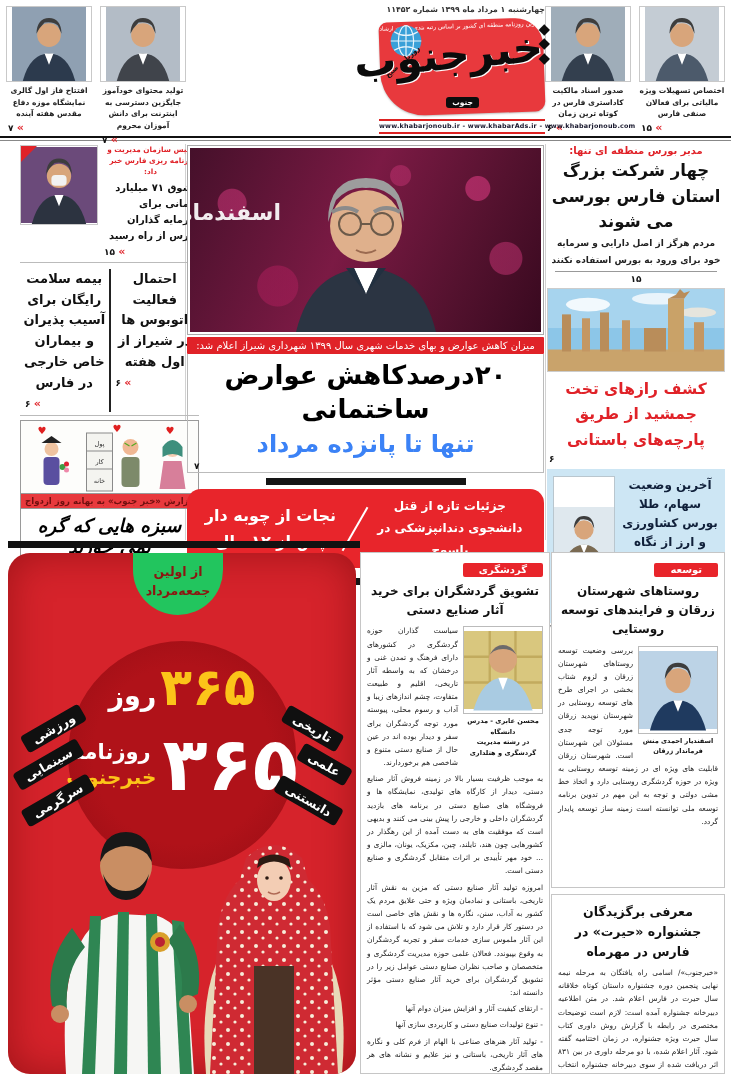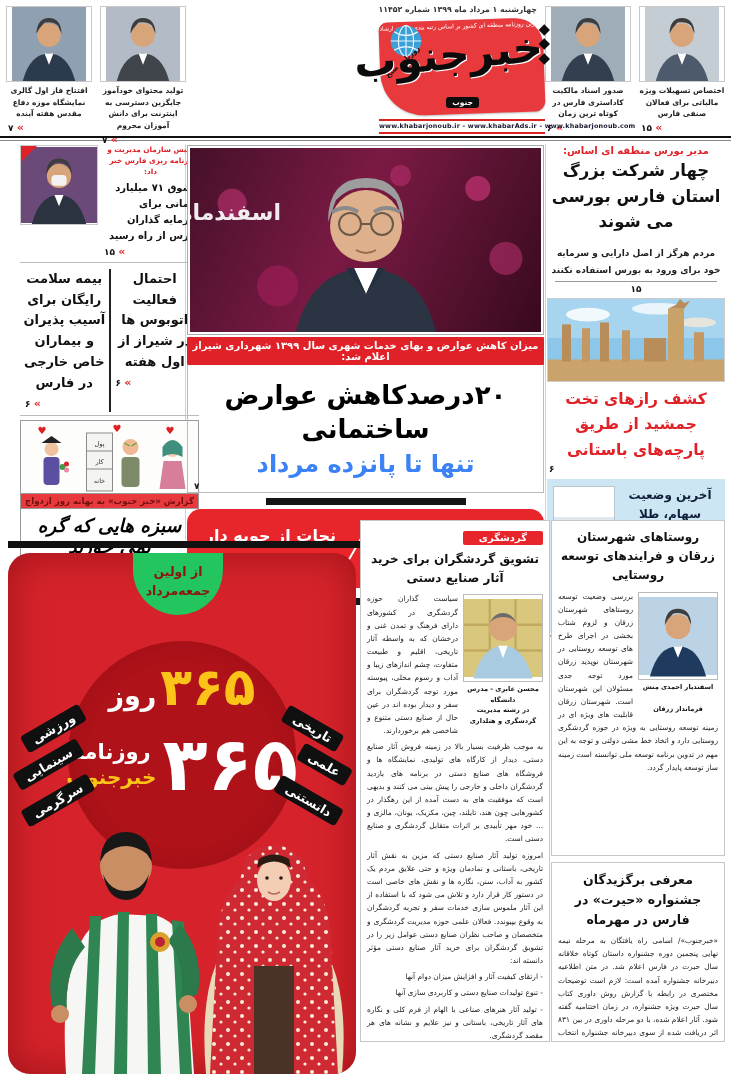--- a/index.html
+++ b/index.html
@@ -13,21 +13,21 @@
   .tz-group.gleft{left:6px}
   .tz-group.gright{right:6px}
   .tz{width:86px}
   .tz .ph{height:76px;border:1px solid #c9c9c9;overflow:hidden}
   .tz .ph svg{width:100%;height:100%;display:block}
   .tz .cap{font-size:7.5px;font-weight:bold;text-align:center;line-height:1.55;margin-top:3px;color:#222}
   .pgrow{direction:ltr;text-align:left;font-size:9px;font-weight:bold;padding:1px 2px 0}
   .pgrow .mk{color:#e02228;font-size:11px;letter-spacing:-2px}
   
   .mast{position:absolute;top:0;right:186px;width:166px;height:136px}
-  .mast .date{position:absolute;top:5px;right:8px;font-size:7.8px;color:#333;white-space:nowrap;font-weight:bold}
+  .mast .date{position:absolute;top:5px;right:0;font-size:7.8px;color:#333;white-space:nowrap;font-weight:bold}
   .redbox{position:absolute;top:20px;right:1px;left:1px;height:94px;background:#e8393d;border-radius:8px 28px 10px 44px;transform:rotate(-2deg);overflow:hidden;box-shadow:0 1px 2px rgba(0,0,0,.25)}
   .tagline{color:#fff;font-size:6px;text-align:center;margin-top:2px;white-space:nowrap}
   .globe{position:absolute;top:24px;left:10px;width:34px;height:34px}
   .sobh{position:absolute;top:58px;left:2px;font-size:7px;font-weight:bold;color:#111;transform:rotate(-42deg)}
   .logo-big{position:absolute;top:32px;right:2px;left:26px;text-align:center;font-size:42px;font-weight:bold;color:#0b0b0b;transform:rotate(-5deg);line-height:1;text-shadow:1px 1px 0 #fff}
   .jonoob-chip{position:absolute;bottom:28px;right:66px;background:#0d0d0d;color:#fff;font-size:7.5px;font-weight:bold;padding:1px 6px;border-radius:3px}
   .diamonds{position:absolute;top:22px;right:-5px;font-size:15px;line-height:.95;color:#0d0d0d;white-space:pre-line}
   .web{position:absolute;bottom:2px;right:0;left:0;height:15px;border-top:2px solid #d22;border-bottom:2px solid #d22;font-size:6.4px;font-weight:bold;color:#15152b;text-align:center;direction:ltr;line-height:11px;white-space:nowrap;letter-spacing:.2px}
   
   .vline{position:absolute;top:144px;height:396px;width:1px;background:#d2d2d2}
@@ -61,35 +61,35 @@
   .photo-frame{border:1px solid #aaa;padding:2px;background:#fff}
   .bigphoto{position:relative;height:184px;overflow:hidden;background:
      radial-gradient(circle at 82% 22%,rgba(214,56,126,.6) 0 12px,transparent 13px),
      radial-gradient(circle at 90% 60%,rgba(214,56,126,.45) 0 16px,transparent 17px),
      radial-gradient(circle at 12% 30%,rgba(214,56,126,.5) 0 14px,transparent 15px),
      radial-gradient(circle at 25% 75%,rgba(170,30,90,.55) 0 20px,transparent 21px),
      radial-gradient(circle at 60% 15%,rgba(214,56,126,.4) 0 10px,transparent 11px),
      linear-gradient(115deg,#45102a 0%,#7b1a44 45%,#55122f 75%,#38091f 100%)}
   .bigphoto .ov-text{position:absolute;top:52px;right:260px;color:#fff;font-size:22px;font-weight:bold;opacity:.92;white-space:nowrap}
   .bigphoto svg{position:absolute;bottom:0;left:50%;transform:translateX(-50%);height:170px}
-  .kicker-bar{background:#e02228;color:#fff;font-weight:bold;font-size:10px;text-align:center;padding:3px 4px;margin-top:2px;border-radius:1px}
-  .head-box{border:1px solid #bbb;border-top:none;padding:14px 4px 1px;text-align:center}
+  .kicker-bar{background:#e02228;color:#fff;font-weight:normal;font-size:10px;text-align:center;padding:3px 4px;margin-top:2px;border-radius:1px}
+  .head-box{border:1px solid #bbb;border-top:none;padding:5px 4px 1px;text-align:center}
   .h1a{font-size:26px;font-weight:bold;line-height:1.3;color:#000}
   .h1b{font-size:24px;font-weight:bold;line-height:1.45;color:#3b82f6}
   .pgleft{direction:ltr;text-align:left;font-size:9px;font-weight:bold;padding:0 2px}
   .bar{width:200px;height:7px;background:#151515;margin:5px auto 4px}
   .quote{background:#e8252b;border-radius:14px;color:#fff;display:flex;align-items:center;padding:7px 12px;min-height:62px}
   .q-right{flex:1.15;text-align:center;font-size:12px;font-weight:bold;line-height:1.8}
   .slash{width:2px;height:50px;background:#fff;transform:rotate(30deg);margin:0 12px;flex:none}
   .q-left{flex:1;text-align:center;font-size:16px;font-weight:bold;line-height:1.6}
   
   .col-right{position:absolute;right:6px;top:145px;width:178px}
   .rkick{color:#e02228;font-size:10px;font-weight:bold;text-align:center}
   .bh{font-size:16.5px;font-weight:bold;text-align:center;line-height:1.55;margin-top:2px}
-  .bsub{font-size:9px;font-weight:bold;color:#222;text-align:center;line-height:1.9;margin-top:10px}
+  .bsub{font-size:9px;font-weight:bold;color:#222;text-align:center;line-height:1.9;margin-top:0}
   .mini-rule{height:1px;background:#999;margin:2px 8px}
   .pgcenter{text-align:center;font-size:9px;font-weight:bold}
   .pers{height:84px;border:1px solid #ccc;margin-top:4px}
   .pers svg{width:100%;height:100%;display:block}
   .takht{color:#e02228;font-weight:bold;font-size:15.5px;text-align:center;line-height:1.65;margin-top:5px}
   .dana{background:#cde6f4;margin-top:5px;padding:7px 6px 4px;display:flex;gap:6px}
   .dana-text{flex:1;text-align:center;font-weight:bold;font-size:12px;line-height:1.6;color:#10203a}
   .dana-sub{font-size:8.3px;color:#7a1010;margin-top:2px}
   .dana-ph{width:62px;height:122px;background:#fff;border:1px solid #b9c6ce;flex:none}
   .dana-ph svg{width:100%;height:100%;display:block}
@@ -105,21 +105,21 @@
   .row365b{position:absolute;top:176px;left:0;width:348px;display:flex;justify-content:center;align-items:center;direction:rtl}
   .row365b .n{color:#fff;font-size:74px;font-weight:bold;line-height:.95}
   .row365b .lbl{margin-right:6px;text-align:center;font-weight:bold;line-height:1.25}
   .row365b .l1{color:#fff;font-size:21px}
   .row365b .l2{color:#fcc419;font-size:20px}
   .pill{position:absolute;background:#101010;color:#fff;font-weight:bold;font-size:12.5px;text-align:center;padding:2px 10px;border-radius:4px;white-space:nowrap}
   .pl{transform:rotate(-30deg)}
   .pr{transform:rotate(30deg)}
   .figures{position:absolute;bottom:0;left:6px;width:336px;height:258px}
   
-  .bot-col{position:absolute;top:520px}
+  .bot-col{position:absolute;top:552px}
   .tour-col{left:360px;width:190px}
   .dev-col{right:6px;width:174px}
   .art{border:1px solid #c6c6c6;background:#fff;padding:5px 6px;margin-bottom:6px;overflow:hidden}
   .sec-label{display:inline-block;background:#e8252b;color:#fff;font-size:10px;font-weight:bold;padding:1px 16px 2px;border-radius:2px;margin-bottom:3px}
   .art h3{font-size:12px;font-weight:bold;line-height:1.6;margin:2px 0 4px;text-align:center}
   .art h3.center{text-align:center;font-size:12.5px}
   .body p{font-size:7.4px;line-height:1.78;text-align:justify;color:#1b1b1b;margin-bottom:3px}
   .float-ph{float:right;width:80px;margin:2px 0 3px 5px}
   .float-ph .ph{height:88px;border:1px solid #bbb;overflow:hidden}
   .float-ph .ph svg{width:100%;height:100%;display:block}
@@ -319,21 +319,21 @@
       <div class="q-left">
         <div>نجات از چوبه دار</div>
         <div>پس از ۱۲سال</div>
       </div>
     </div>
     <div class="pgleft">۱۴</div>
     <div class="bar" style="margin-top:0"></div>
   </div>
 
   <div class="col-right">
-    <div class="rkick">مدیر بورس منطقه ای اساس:</div>
+    <div class="rkick">مدیر بورس منطقه ای تنها:</div>
     <div class="bh">چهار شرکت بزرگ استان فارس بورسی می شوند</div>
     <div class="bsub">مردم هرگز از اصل دارایی و سرمایه خود برای ورود به بورس استفاده نکنند</div>
     <div class="mini-rule"></div>
     <div class="pgcenter">۱۵</div>
     <div class="pers">
       <svg viewBox="0 0 176 84" preserveAspectRatio="none">
         <rect width="176" height="84" fill="#8cc6e8"></rect>
         <rect y="0" width="176" height="40" fill="#a7d4ee"></rect>
         <ellipse cx="40" cy="16" rx="22" ry="7" fill="#ffffff" opacity=".85"></ellipse>
         <ellipse cx="110" cy="10" rx="26" ry="6" fill="#ffffff" opacity=".75"></ellipse>
@@ -458,31 +458,32 @@
         <p>- ارتقای کیفیت آثار و افزایش میزان دوام آنها</p>
         <p>- تنوع تولیدات صنایع دستی و کاربردی سازی آنها</p>
         <p>- تولید آثار هنرهای صناعی با الهام از فرم کلی و نگاره های آثار تاریخی، باستانی و نیز علایم و نشانه های هر مقصد گردشگری.</p>
 
       </div>
     </div>
   </div>
 
   <div class="bot-col dev-col">
     <div class="art" style="height:336px">
+      <div style="text-align:right"><span class="sec-label">توسعه</span></div>
       <h3>روستاهای شهرستان زرقان و فرایندهای توسعه روستایی</h3>
       <div class="body">
         <div class="float-ph">
           <div class="ph">
             <svg viewBox="0 0 100 100">
                 <rect width="100" height="100" fill="#bcd3e6"></rect>
                 <use href="#bust" fill="#1f3a5f"></use>
               </svg>
           </div>
           <div class="cap">اسفندیار احمدی منش</div>
-          <div class="cap" style="margin-top:12px">فرماندار زرقان</div>
+          <div class="cap" style="margin-top:0">فرماندار زرقان</div>
         </div>
         <p>بررسی وضعیت توسعه روستاهای شهرستان زرقان و لزوم شتاب بخشی در اجرای طرح های توسعه روستایی در شهرستان نوپدید زرقان مورد توجه جدی مسئولان این شهرستان است. شهرستان زرقان قابلیت های ویژه ای در زمینه توسعه روستایی به ویژه در حوزه گردشگری روستایی دارد و اتخاذ خط مشی دولتی و توجه به این مهم در تدوین برنامه توسعه ملی توانسته است زمینه ساز توسعه پایدار گردد.</p>
 
       </div>
     </div>
     <div class="art" style="height:180px">
       <h3 class="center">معرفی برگزیدگان جشنواره «حیرت» در فارس در مهرماه</h3>
       <div class="body">
         <p>«خبرجنوب»/ اسامی راه یافتگان به مرحله نیمه نهایی پنجمین دوره جشنواره داستان کوتاه خلاقانه سال حیرت در فارس اعلام شد. در متن اطلاعیه دبیرخانه جشنواره آمده است: لازم است توضیحات مختصری در رابطه با گزارش روش داوری کتاب سال حیرت ویژه جشنواره، در زمان اختتامیه گفته شود. آثار اعلام شده، با دو مرحله داوری در بین ۸۳۱ اثر دریافت شده از سوی دبیرخانه جشنواره انتخاب شده اند.</p>
 

